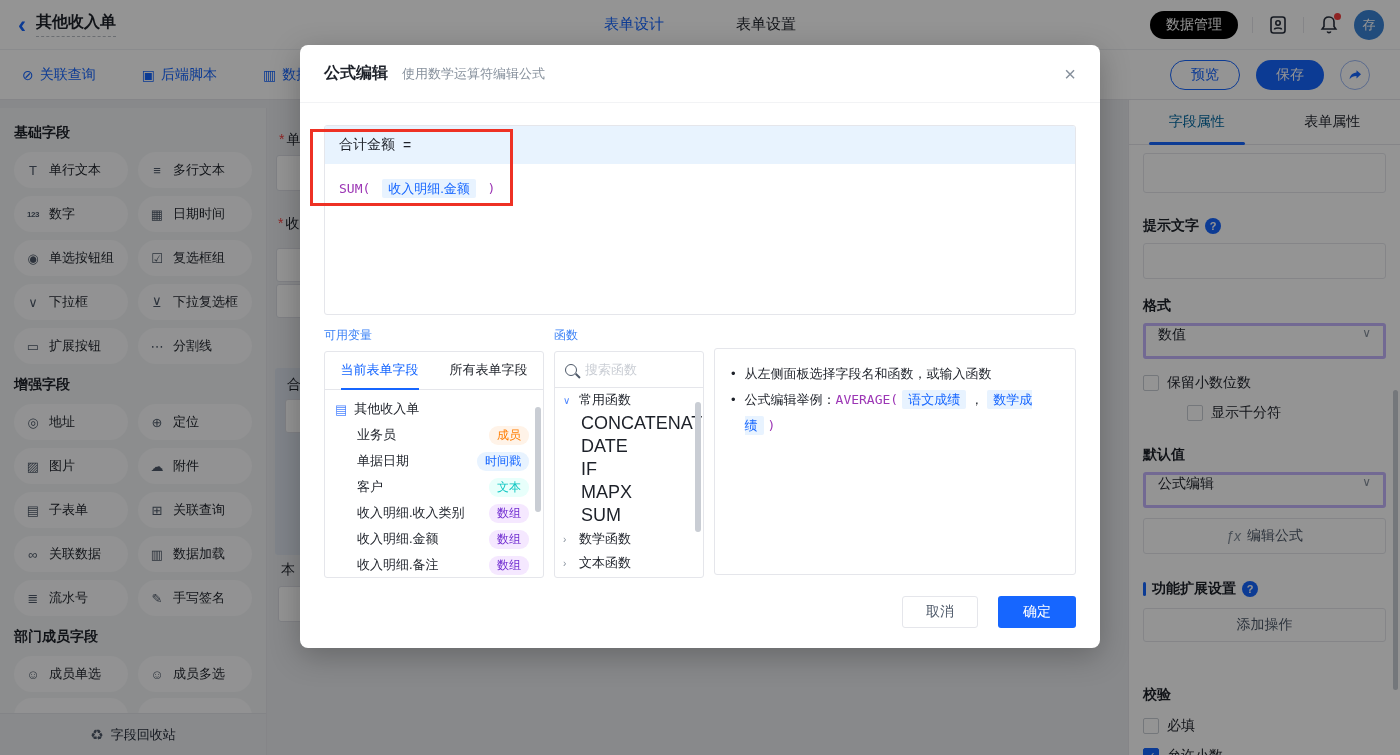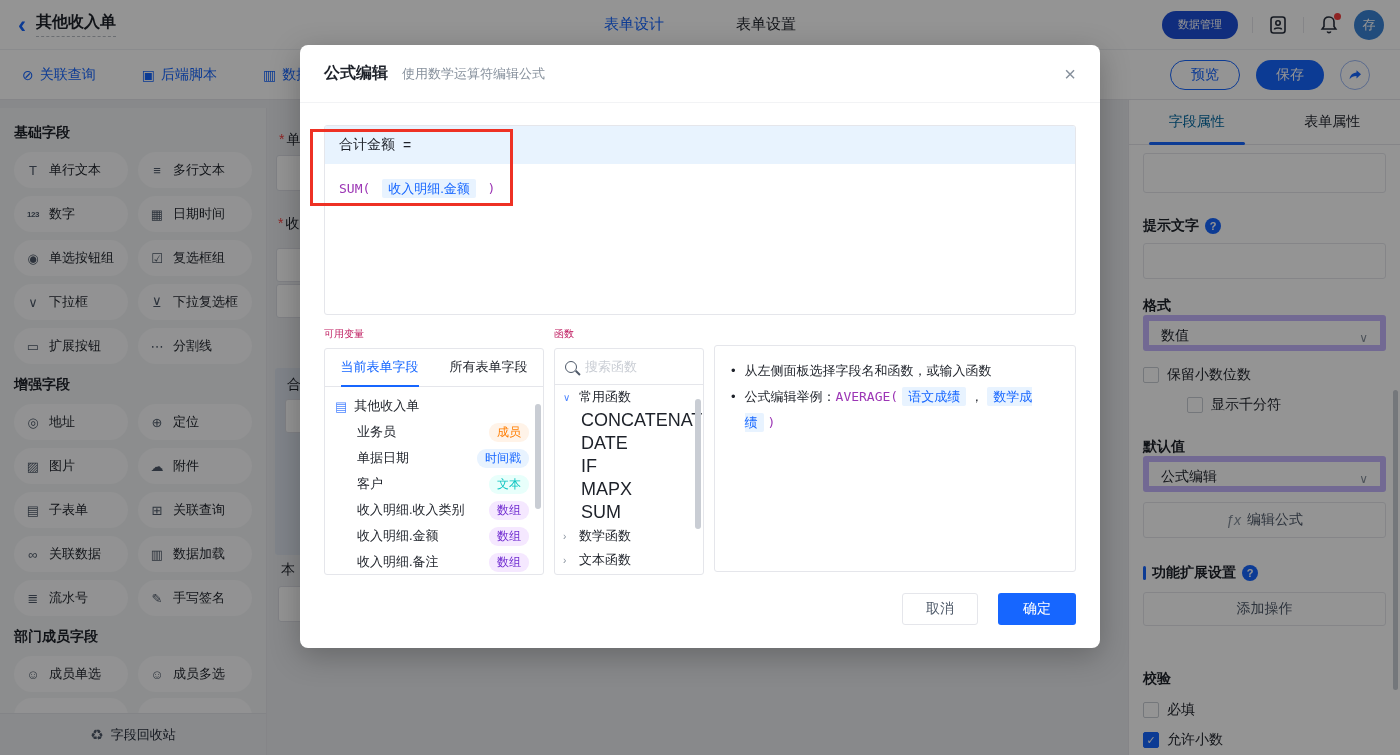--- a/index.html
+++ b/index.html
@@ -7,21 +7,21 @@
   body { font-family:"Liberation Sans","DejaVu Sans",sans-serif; font-size:14px; color:#1d2129; background:#ebedf0; position:relative; }
 
   
   .topbar { position:absolute; top:0; left:0; width:1400px; height:50px; background:#fff; border-bottom:1px solid #eef0f3; display:flex; align-items:center; z-index:2; }
   .back { font-size:24px; color:#1666ff; margin:0 10px 0 18px; line-height:1; cursor:pointer; font-weight:bold; }
   .doc-title { font-size:16px; font-weight:600; border-bottom:1px dashed #b9bdc4; padding-bottom:3px; }
   .center-tabs { position:absolute; left:50%; transform:translateX(-50%); display:flex; gap:72px; font-size:15px; }
   .center-tabs .tab { color:#1d2129; cursor:pointer; }
   .center-tabs .tab.active { color:#1666ff; }
   .top-right { position:absolute; right:16px; display:flex; align-items:center; gap:14px; }
-  .btn-green { background:#1d4ed8; color:#fff; font-size:11px; height:28px; padding:0 16px; border-radius:14px; display:flex; align-items:center; cursor:pointer;text-align:center; }
+  .btn-green { background:#000000; color:#fff; font-size:14px; height:28px; padding:0 16px; border-radius:14px; display:flex; align-items:center; cursor:pointer;text-align:center; }
   .vdiv { width:1px; height:16px; background:#e5e6eb; }
   .ticon { width:22px; height:22px; color:#272e3b; position:relative; cursor:pointer; }
   .red-dot { position:absolute; top:-1px; right:-1px; width:7px; height:7px; border-radius:50%; background:#f53f3f; }
   .avatar { width:30px; height:30px; border-radius:50%; background:#3a84d6; color:#fff; font-size:13px; display:flex; align-items:center; justify-content:center; cursor:pointer; }
 
   
   .subbar { position:absolute; top:50px; left:0; width:1400px; height:50px; background:#fff; border-bottom:1px solid #e5e6eb; display:flex; align-items:center; z-index:2; }
   .sub-links { display:flex; gap:46px; padding-left:22px; }
   .sub-link { color:#1666ff; font-size:14px; display:flex; align-items:center; gap:6px; cursor:pointer; }
   .sub-link .gl { font-size:14px; }
@@ -52,21 +52,21 @@
   
   .right-sidebar { position:absolute; top:100px; right:0; width:272px; bottom:0; background:#fff; border-left:1px solid #e5e6eb; padding:0 14px; z-index:2; overflow:hidden; }
   .rs-tabs { display:flex; height:45px; border-bottom:1px solid #e5e6eb; margin:0 -14px; }
   .rs-tab { flex:1; display:flex; align-items:center; justify-content:center; font-size:14px; cursor:pointer; position:relative; }
   .rs-tab.active { color:#0369a1; font-weight:400; }
   .rs-tab.active::after { content:""; position:absolute; bottom:-1px; left:50%; transform:translateX(-50%); width:96px; height:3px; background:#1666ff; border-radius:2px; }
   .rs-box-empty { margin-top:8px; height:40px; border:1px solid #e5e6eb; border-radius:3px; background:#fff; }
   .rs-label { margin-top:24px; font-size:14px; font-weight:600; display:flex; align-items:center; gap:6px; }
   .help-dot { width:16px; height:16px; border-radius:50%; background:#1666ff; color:#fff; font-size:11px; display:inline-flex; align-items:center; justify-content:center; cursor:pointer; }
   .rs-input { margin-top:8px; height:36px; border:1px solid #e5e6eb; border-radius:3px; background:#fff; }
-  .rs-select { height:36px; border:6px solid #c4b5fd; border-radius:3px; background:#fff; display:flex; align-items:flex-end; justify-content:space-between; padding:0 12px; font-size:14px; color:#1d2129; cursor:pointer; }
+  .rs-select { margin-top:8px; height:36px; border:3px solid #c4b5fd; border-radius:3px; background:#fff; display:flex; align-items:flex-start; justify-content:space-between; padding:0 12px; font-size:14px; color:#1d2129; cursor:pointer; }
   .rs-select .chev { color:#86909c; font-size:12px; }
   .cb-row { margin-top:15px; display:flex; align-items:center; gap:8px; font-size:14px; color:#1d2129; cursor:pointer; }
   .cb { width:16px; height:16px; border:1px solid #c9cdd4; border-radius:2px; background:#fff; flex:none; }
   .cb.checked { background:#1666ff; border-color:#1666ff; position:relative; }
   .cb.checked::after { content:"✓"; position:absolute; inset:0; color:#fff; font-size:11px; display:flex; align-items:center; justify-content:center; }
   .rs-btn { margin-top:10px; height:36px; width:100%; border:1px solid #e5e6eb; border-radius:3px; background:#fff; display:flex; align-items:center; justify-content:center; gap:6px; font-size:14px; color:#4e5969; cursor:pointer; }
   .rs-sec-head { margin-top:26px; display:flex; align-items:center; gap:6px; font-size:14px; font-weight:700; }
   .rs-sec-head .bar { width:3px; height:14px; background:#1666ff; border-radius:2px; }
   .rs-scroll { position:absolute; right:2px; top:290px; width:5px; height:300px; border-radius:3px; background:#c9cdd4; cursor:pointer; }
 
@@ -78,21 +78,21 @@
   .modal-sub { font-size:13px; color:#86909c; }
   .modal-close { margin-left:auto; font-size:20px; color:#86909c; cursor:pointer; line-height:1; }
   .modal-body { padding:22px 24px 0; }
 
   .editor { border:1px solid #e5e6eb; border-radius:3px; height:190px; overflow:hidden; background:#fff; }
   .editor-head { height:38px; background:#e8f3fe; display:flex; align-items:center; padding:0 14px; font-size:14px; color:#1d2129; }
   .editor-content { padding:16px 14px; font-family:"DejaVu Sans Mono","Liberation Mono",monospace; font-size:13px; color:#9c36b5; }
   .chip { font-family:"Liberation Sans","DejaVu Sans",sans-serif; background:#e8f3ff; color:#1666ff; border-radius:2px; padding:2px 6px; margin:0 4px; font-size:13px; cursor:pointer; }
 
   .panels { display:flex; gap:10px; margin-top:12px; }
-  .panel-label { font-size:10px; color:#be185d; margin-bottom:7px; }
+  .panel-label { font-size:12px; color:#3b82f6; margin-bottom:7px; }
   .panel-box { border:1px solid #e5e6eb; border-radius:3px; height:227px; background:#fff; position:relative; overflow:hidden; }
   .col-vars { width:220px; }
   .col-funcs { width:150px; }
   .col-help { flex:1; }
 
   .var-tabs { display:flex; height:38px; border-bottom:1px solid #e5e6eb; }
   .var-tab { flex:1; display:flex; align-items:center; justify-content:center; font-size:13px; cursor:pointer; }
   .var-tab span { padding:9px 0; border-bottom:2px solid transparent; }
   .var-tab.active { color:#1666ff; }
   .var-tab.active span { border-bottom-color:#1666ff; }

